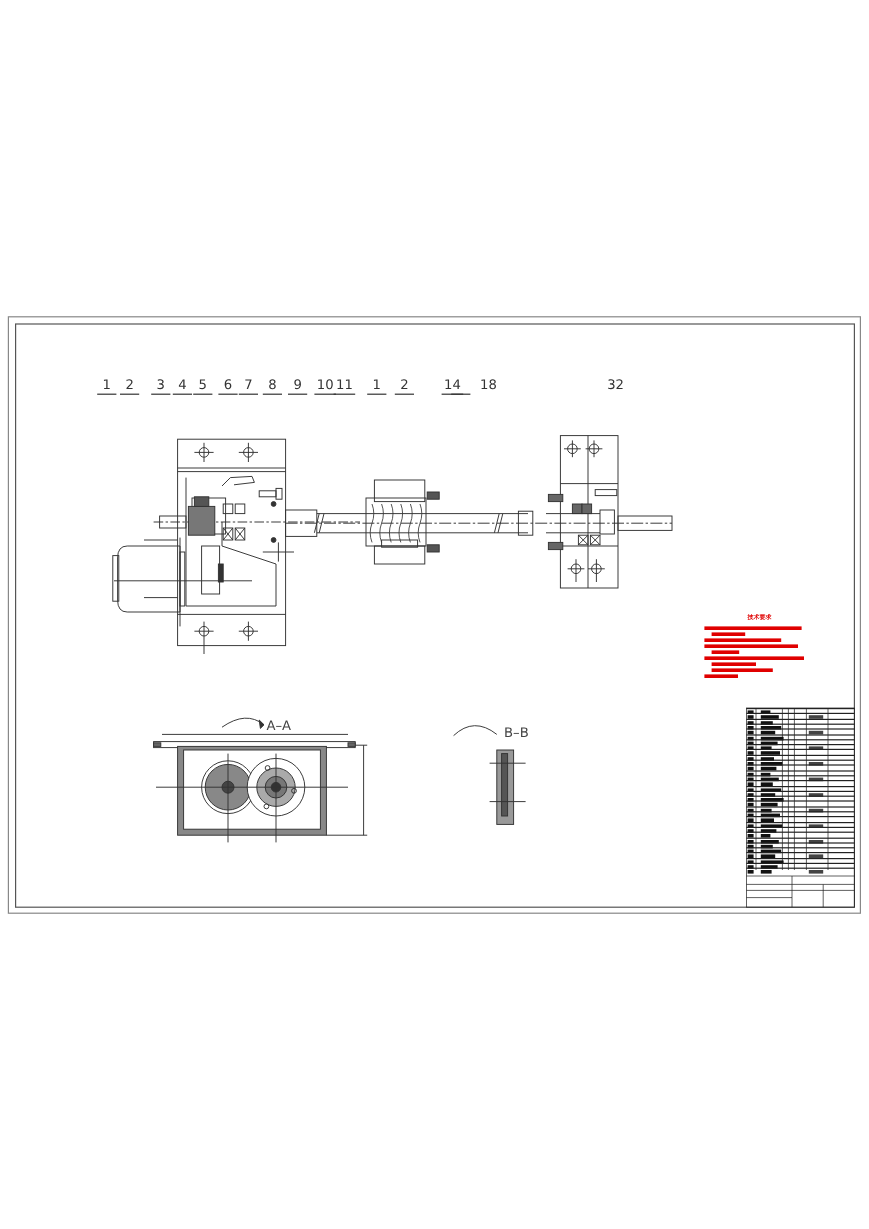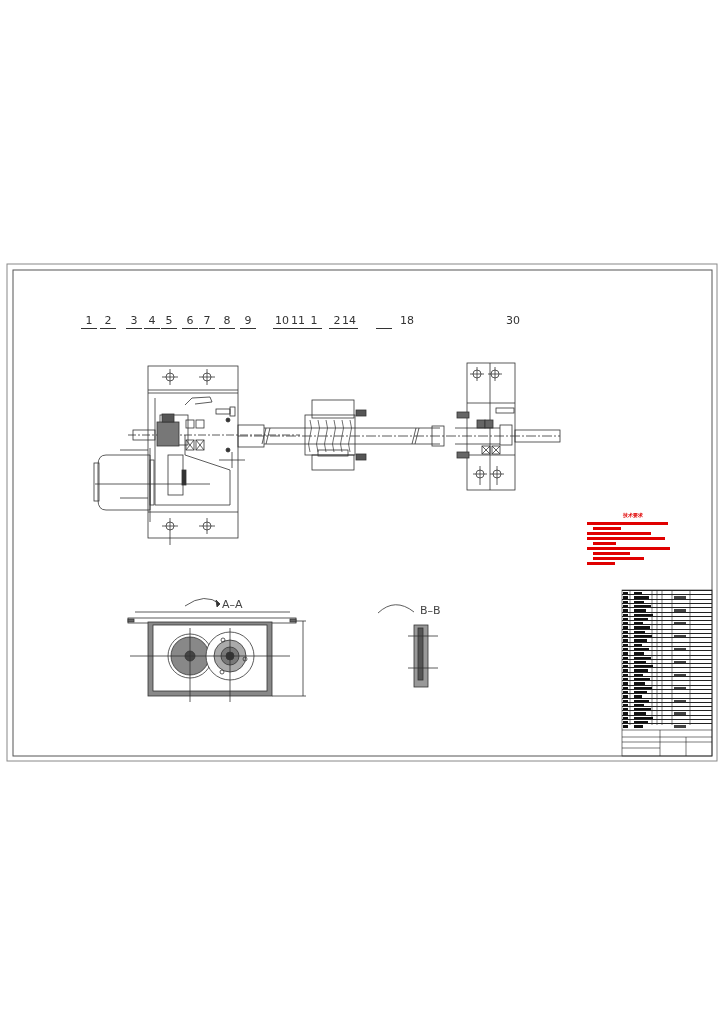--- a/index.html
+++ b/index.html
@@ -226,43 +226,43 @@
     </div>
   <div class="balloon" style="left:199px">
       <span>7</span>
     </div>
   <div class="balloon" style="left:219px">
       <span>8</span>
     </div>
   <div class="balloon" style="left:240px">
       <span>9</span>
     </div>
-  <div class="balloon" style="left:273px">
+  <div class="balloon" style="left:262px">
       <span>10</span>
     </div>
-  <div class="balloon" style="left:289px">
+  <div class="balloon" style="left:278px">
       <span>11</span>
     </div>
   <div class="balloon" style="left:306px">
       <span>1</span>
     </div>
   <div class="balloon" style="left:329px">
       <span>2</span>
     </div>
-  <div class="balloon" style="left:340px">
+  <div class="balloon" style="left:368px">
       <span>14</span>
     </div>
   <div class="balloon" style="left:376px">
       <span></span>
     </div>
   <div class="balloon" style="left:398px;">
       <span style="border-bottom:none">18</span>
     </div>
   <div class="balloon" style="left:504px;">
-      <span style="border-bottom:none">30</span>
+      <span style="border-bottom:none">32</span>
     </div>
 </div>
 
 <div class="section-label" style="left:222px; top:598px;">A–A</div>
 <div class="section-label" style="left:420px; top:604px;">B–B</div>
 
 <div class="tech-req">
   <div class="title">技术要求</div>
   <div class="line" style="width:88%"></div>
   <div class="line" style="width:30%; margin-left:6px"></div>

